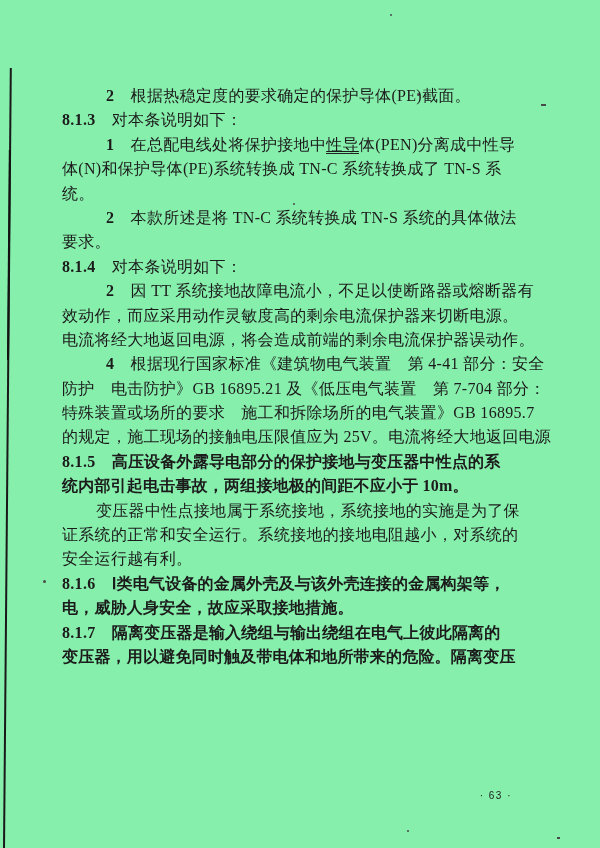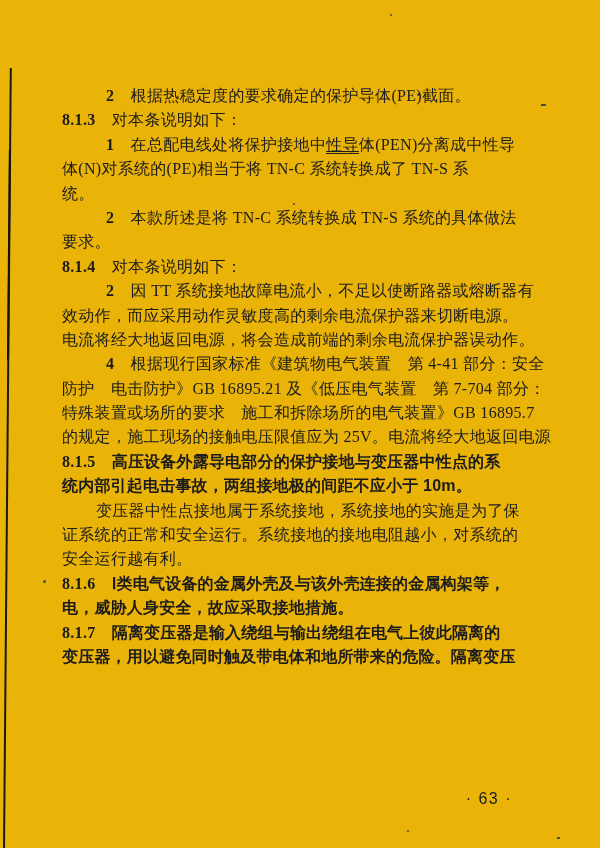--- a/index.html
+++ b/index.html
@@ -1,20 +1,20 @@
 <!DOCTYPE html>
 <html><head>
 <meta charset="utf-8">
 <style>
   html, body { margin: 0; padding: 0; }
   .page {
     position: relative;
     width: 600px;
     height: 848px;
-    background: #eab308;
+    background: #86efac;
     overflow: hidden;
     font-family: "Liberation Serif", "DejaVu Serif", serif;
     color: #1b1b1b;
   }
   
   .edge-line {
     position: absolute;
     left: 3px;
     top: 68px;
     width: 2px;
@@ -48,34 +48,34 @@
     height: 24.4px;
     line-height: 24.4px;
     font-size: 16px;
     white-space: nowrap;
     letter-spacing: 0.3px;
   }
   .line.ind1 { padding-left: 44px; }   
   .line.ind2 { padding-left: 34px; }   
   .b { font-weight: 700; }                                   
   .h { font-weight: 700;                                     
-       font-family: Liberation Sans, sans-serif;
+       font-family: Liberation Serif, serif;
        letter-spacing: 0.2px; }
   .i { font-style: italic; font-family: "Liberation Serif", serif; }
   .sub { font-size: 9.5px; vertical-align: -4px; letter-spacing: 0; }
   .u { border-bottom: 1.5px solid #222; text-decoration: underline; }
   .pagenum {
     position: absolute;
     left: 62px;
     top: 790px;
     width: 458px;
     text-align: right;
     padding-right: 8px;
     box-sizing: border-box;
-    font-size: 16px;
+    font-size: 10px;
     letter-spacing: 1.5px;
     font-family: "Liberation Sans", "DejaVu Sans", sans-serif;
   }
 </style>
 </head>
 <body>
 
 <div class="page">
 
   <div class="edge-line"></div>
@@ -86,21 +86,21 @@
   <div class="speck" style="left:293px; top:203px; width:2px; height:2px;"></div>
   <div class="speck" style="left:390px; top:14px;  width:2px; height:2px;"></div>
   <div class="speck" style="left:43px;  top:580px; width:3px; height:3px;"></div>
   <div class="speck" style="left:407px; top:830px; width:2px; height:2px;"></div>
   <div class="speck" style="left:557px; top:837px; width:3px; height:2px; border-radius:0;"></div>
 
   <div class="textblock">
       <div class="line ind1"><span class="b">2</span><span>　根据热稳定度的要求确定的保护导体(PE)截面。</span></div>
       <div class="line"><span class="b">8.1.3</span><span>　对本条说明如下：</span></div>
       <div class="line ind1"><span class="b">1</span><span>　在总配电线处将保护接地中</span><span class="u">性导</span><span>体(PEN)分离成中性导</span></div>
-      <div class="line"><span>体(N)对系统的(PE)相当于将 TN-C 系统转换成了 TN-S 系</span></div>
+      <div class="line"><span>体(N)和保护导体(PE)系统转换成 TN-C 系统转换成了 TN-S 系</span></div>
       <div class="line"><span>统。</span></div>
       <div class="line ind1"><span class="b">2</span><span>　本款所述是将 TN-C 系统转换成 TN-S 系统的具体做法</span></div>
       <div class="line"><span>要求。</span></div>
       <div class="line"><span class="b">8.1.4</span><span>　对本条说明如下：</span></div>
       <div class="line ind1"><span class="b">2</span><span>　因 TT 系统接地故障电流小，不足以使断路器或熔断器有</span></div>
       <div class="line"><span>效动作，而应采用动作灵敏度高的剩余电流保护器来切断电源。</span></div>
       <div class="line"><span>电流将经大地返回电源，将会造成前端的剩余电流保护器误动作。</span></div>
       <div class="line ind1"><span class="b">4</span><span>　根据现行国家标准《建筑物电气装置　第 4-41 部分：安全</span></div>
       <div class="line"><span>防护　电击防护》GB 16895.21 及《低压电气装置　第 7-704 部分：</span></div>
       <div class="line"><span>特殊装置或场所的要求　施工和拆除场所的电气装置》GB 16895.7</span></div>

